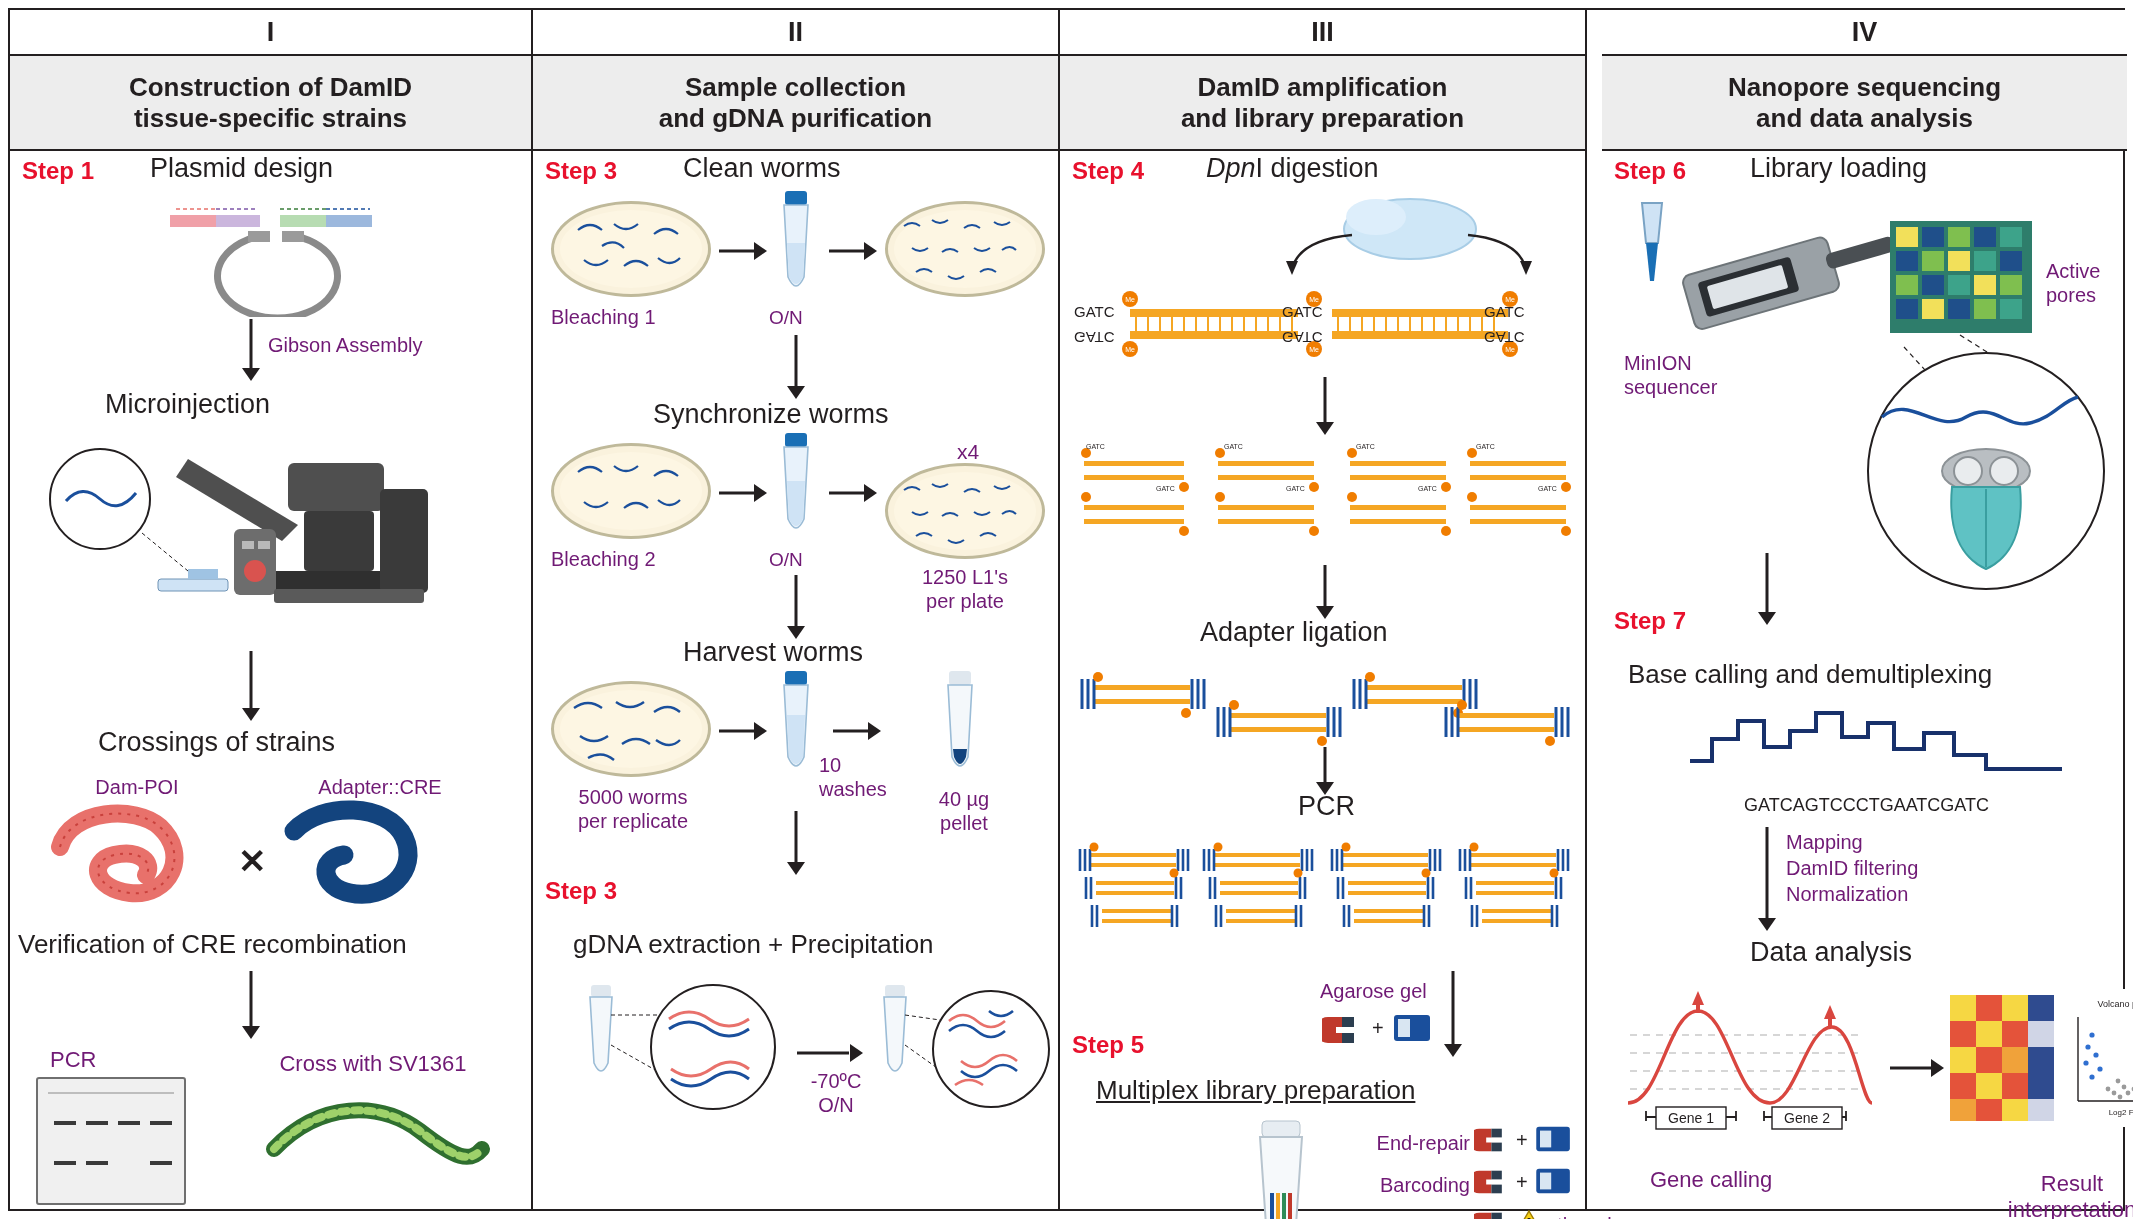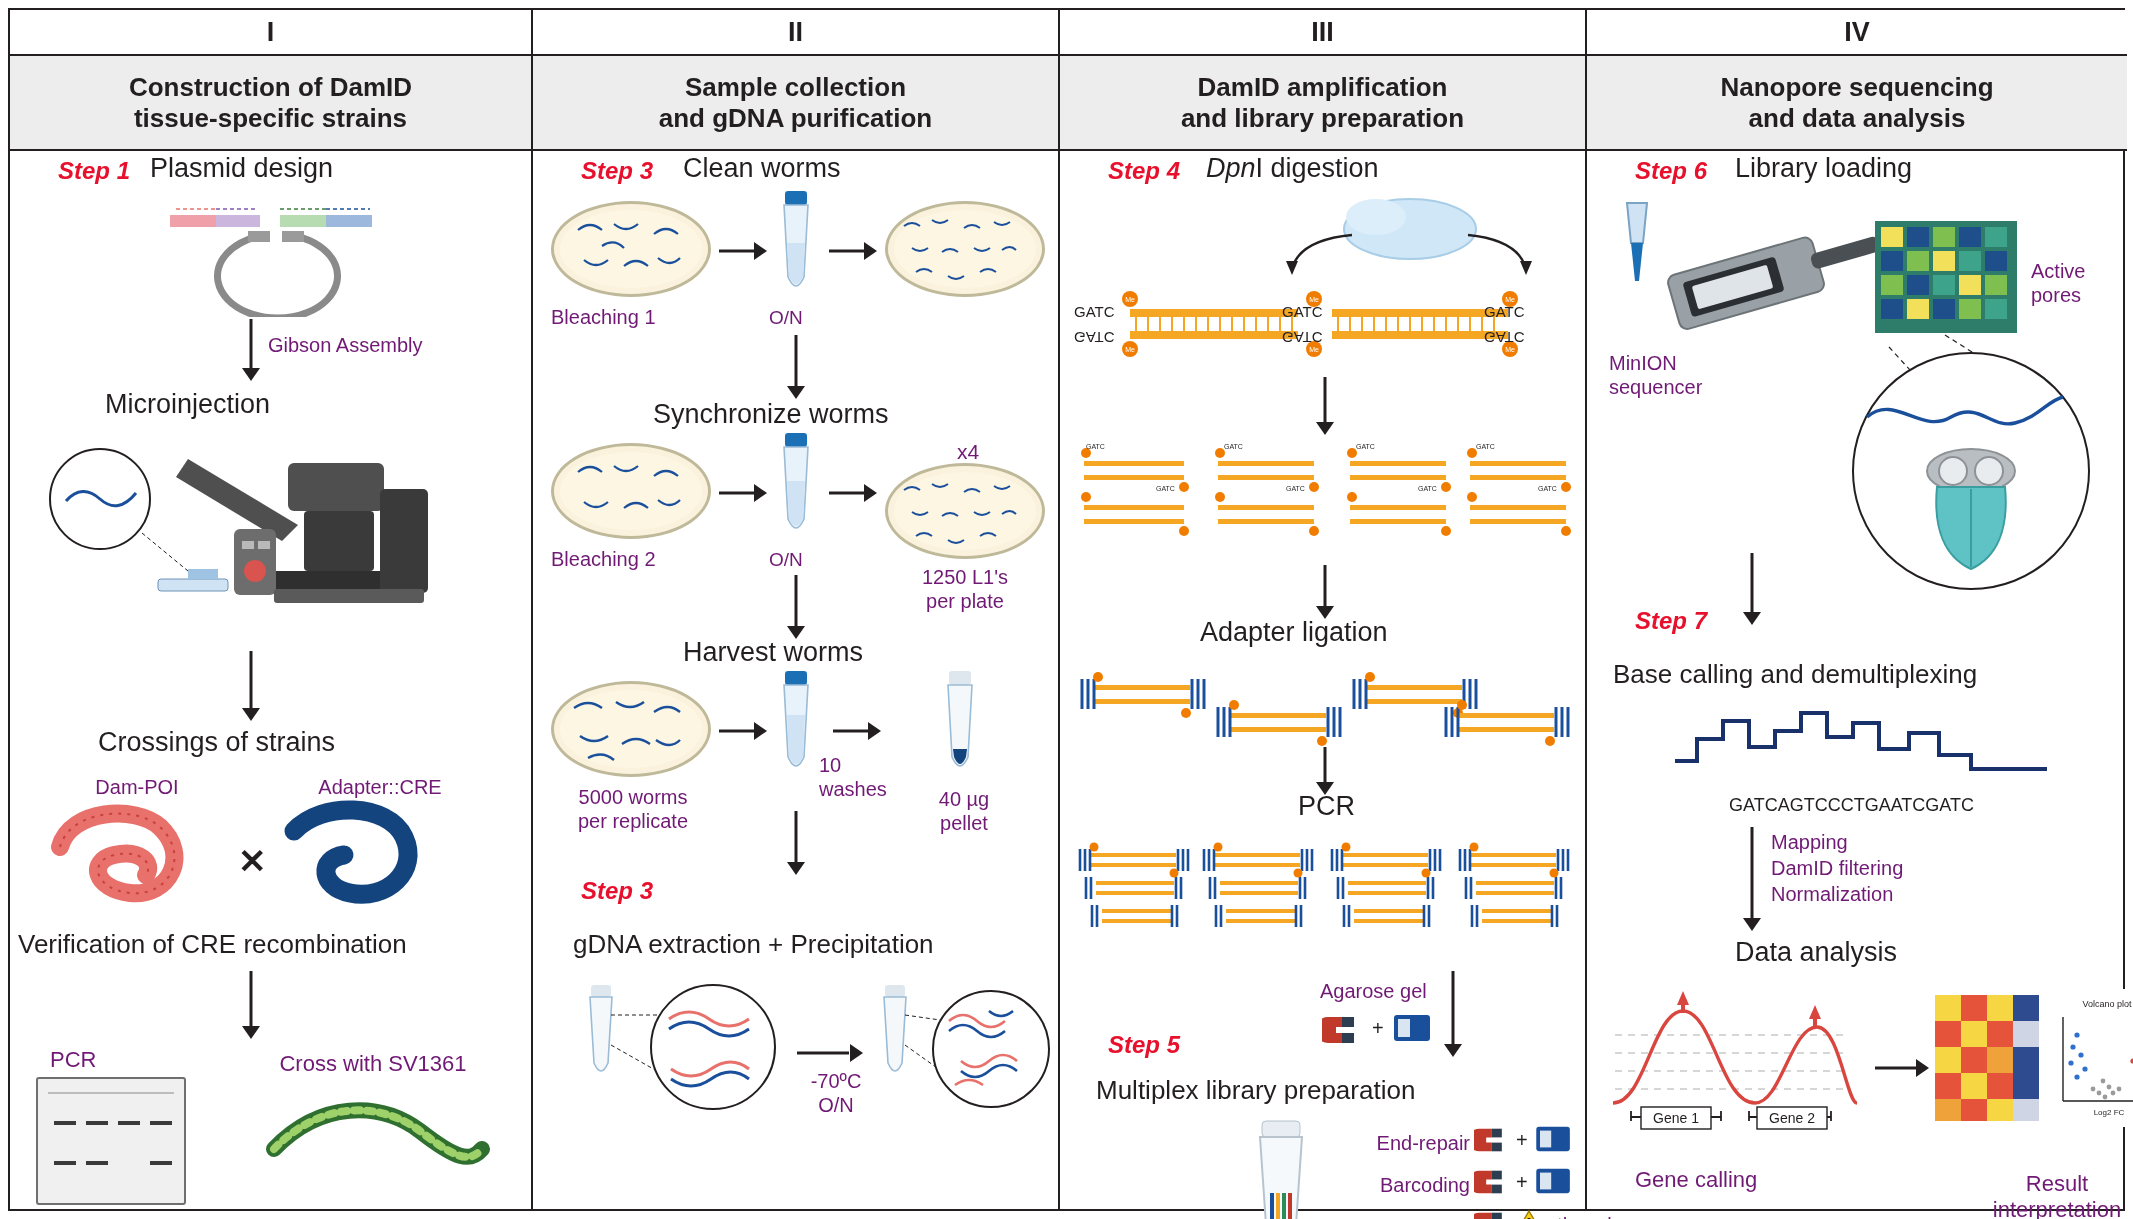--- a/index.html
+++ b/index.html
@@ -44,26 +44,24 @@
     border-bottom: 2px solid #231f20;
     font-weight: bold; font-size: 26px; line-height: 1.18; color: #231f20;
     text-align: center;
   }
   .col-body {
     position: relative;
     height: calc(100% - 143px);
   }
   .step {
     position: absolute;
-    font-style: italic;
     font-weight: bold;
     font-size: 24px;
     color: #e8112d;
     white-space: nowrap;
-    margin-left: 36px;
   }
   .hd {
     position: absolute;
     font-size: 27px;
     color: #231f20;
     white-space: nowrap;
     text-align: center;
   }
   .lbl {
     position: absolute;
@@ -813,21 +811,21 @@
           <rect x="20" y="4" width="12" height="10" fill="#2c3e50"></rect>
           <rect x="20" y="20" width="12" height="10" fill="#2c3e50"></rect>
         </svg>
         <div class="plus" style="left:312px; top:866px;">+</div>
         <svg class="gfx" style="left:334px; top:862px;" width="38" height="30" viewBox="0 0 38 30">
           <rect x="0" y="2" width="36" height="26" rx="3" fill="#1a4f9c"></rect>
           <rect x="4" y="6" width="12" height="18" fill="#d9e6f2"></rect>
         </svg>
 
         <div class="step" style="left:12px; top:880px;">Step 5</div>
-        <div class="hd" style="left:36px; top:924px; font-size:26px;">Multiplex library preparation</div>
+        <div class="hd" style="left:36px; top:924px; font-size:26px;text-decoration:underline;">Multiplex library preparation</div>
 
         <div class="lbl right" style="left:250px; top:980px; width:160px;">End-repair</div>
         <svg class="gfx" style="left:414px; top:974px;" width="40" height="30" viewBox="0 0 46 34">
           <path d="M6 4 h14 v10 h-6 v6 h6 v10 h-14 a12 12 0 0 1 0 -26 z" fill="#c0392b"></path>
           <rect x="20" y="4" width="12" height="10" fill="#2c3e50"></rect>
             <rect x="20" y="20" width="12" height="10" fill="#2c3e50"></rect>
         </svg>
         <div class="plus" style="left:456px; top:978px;">+</div>
         <svg class="gfx" style="left:476px; top:974px;" width="36" height="28" viewBox="0 0 38 30">
           <rect x="0" y="2" width="36" height="26" rx="3" fill="#1a4f9c"></rect>
@@ -865,21 +863,21 @@
           <g>
             <rect x="34" y="74" width="4" height="26" fill="#1a4f9c"></rect>
             <rect x="40" y="74" width="4" height="26" fill="#f5a623"></rect>
             <rect x="46" y="74" width="4" height="26" fill="#2e8b57"></rect>
             <rect x="52" y="74" width="4" height="26" fill="#c0392b"></rect>
           </g>
         </svg>
       </div>
     </div>
 
-    <div class="col last" style="left:1577px; width:540px;">
+    <div class="col last" style="left:1577px; width:540px;padding-left:15px;">
       <div class="col-head-num">IV</div>
       <div class="col-head-title">
         <span>Nanopore sequencing</span>
         <span>and data analysis</span>
       </div>
       <div class="col-body">
 
         <div class="step" style="left:12px; top:6px;">Step 6</div>
         <div class="hd" style="left:148px; top:2px;">Library loading</div>
 

